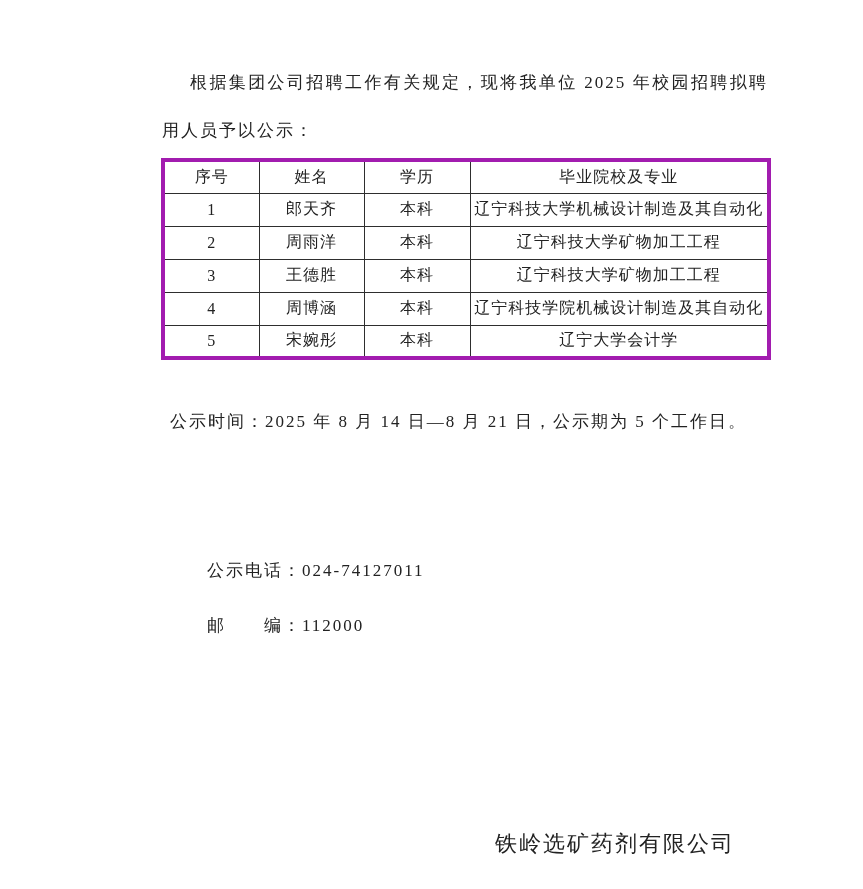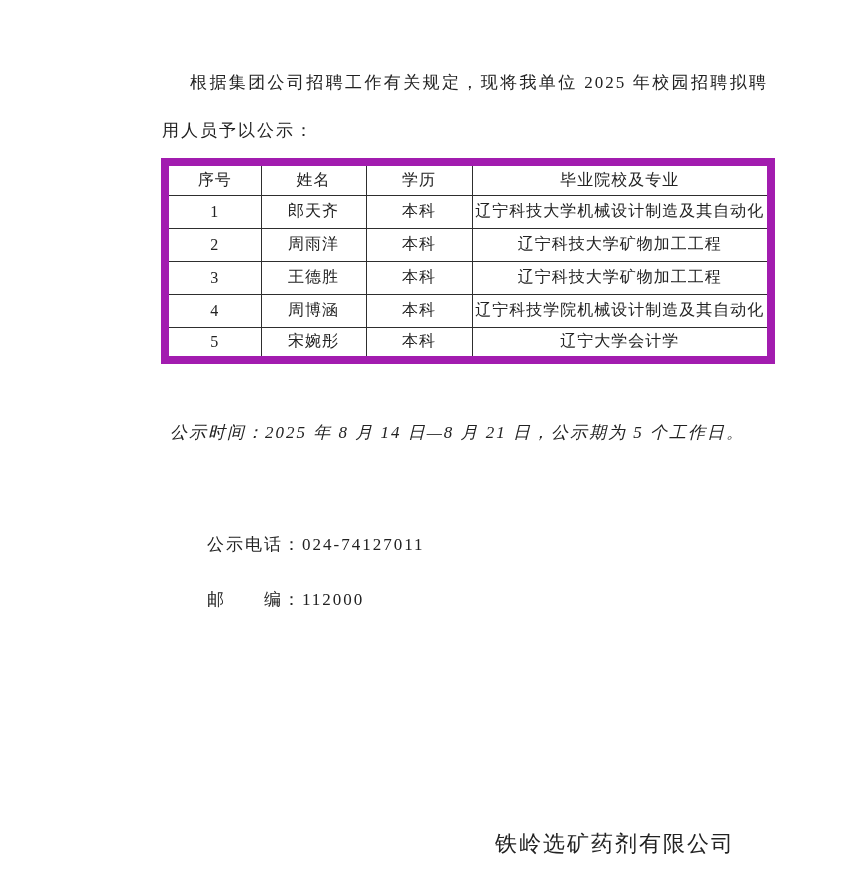--- a/index.html
+++ b/index.html
@@ -42,35 +42,34 @@
     text-align: center;
     vertical-align: middle;
     font-weight: normal;
     font-size: 16px;
     letter-spacing: 1px;
     height: 33px;
     padding: 0 2px;
     overflow: hidden;
     white-space: nowrap;
   }
-  table.roster { border: 8px solid #a21caf; }
+  table.roster { border: 4px solid #a21caf; }
   col.c-no    { width: 96px; }
   col.c-name  { width: 105px; }
   col.c-edu   { width: 106px; }
   col.c-major { width: 299px; }
   .mid-block {
     position: absolute;
-    left: 130px; top: 369px;
+    left: 130px; top: 358px;
     width: 608px;
-    font-style: italic;
   }
   .mid-block .p-indent { text-indent: 28px; }
   .contacts {
     position: absolute;
-    left: 130px; top: 481px;
+    left: 130px; top: 507px;
     width: 608px;
   }
   .contacts .contact-line {
     padding-left: 37px;
     line-height: 47px;
     font-size: 17px;
     letter-spacing: 2px;
     white-space: pre;
   }
   .signature-block {

